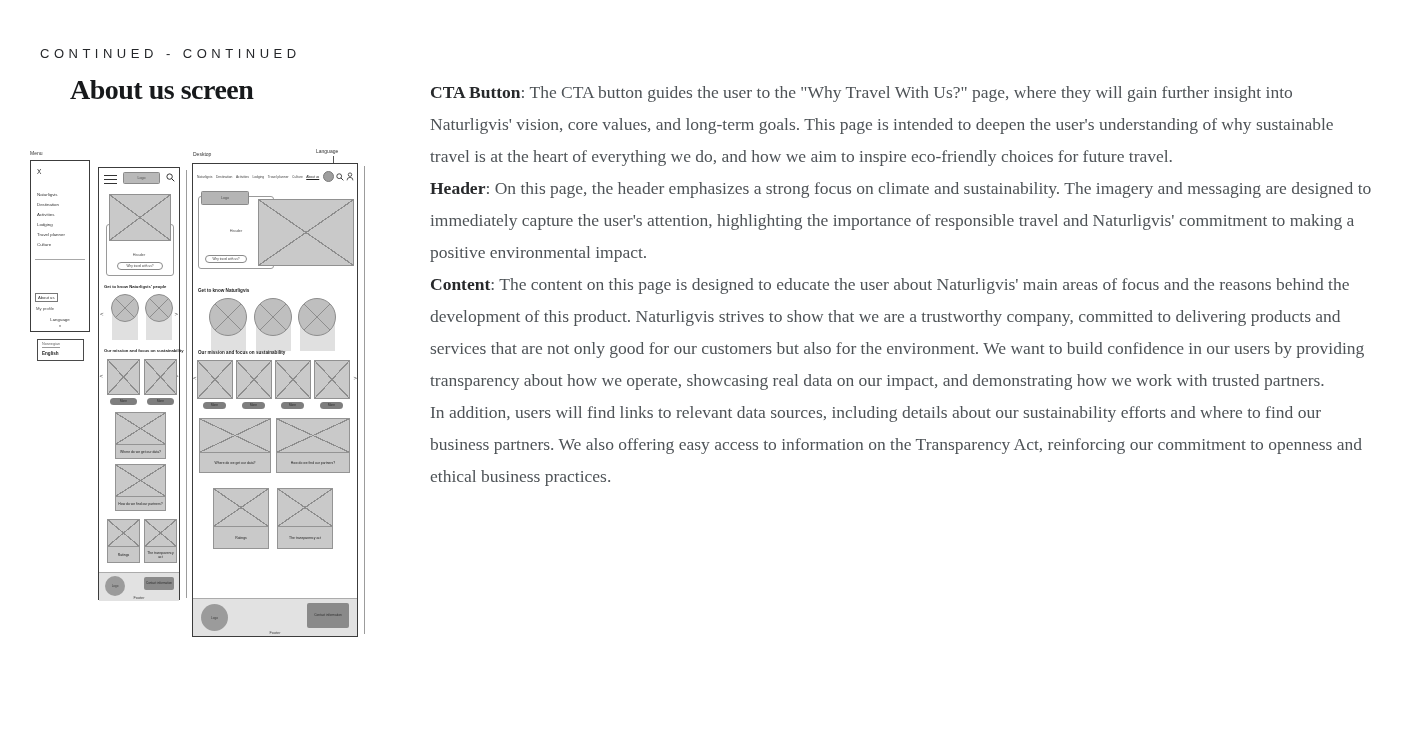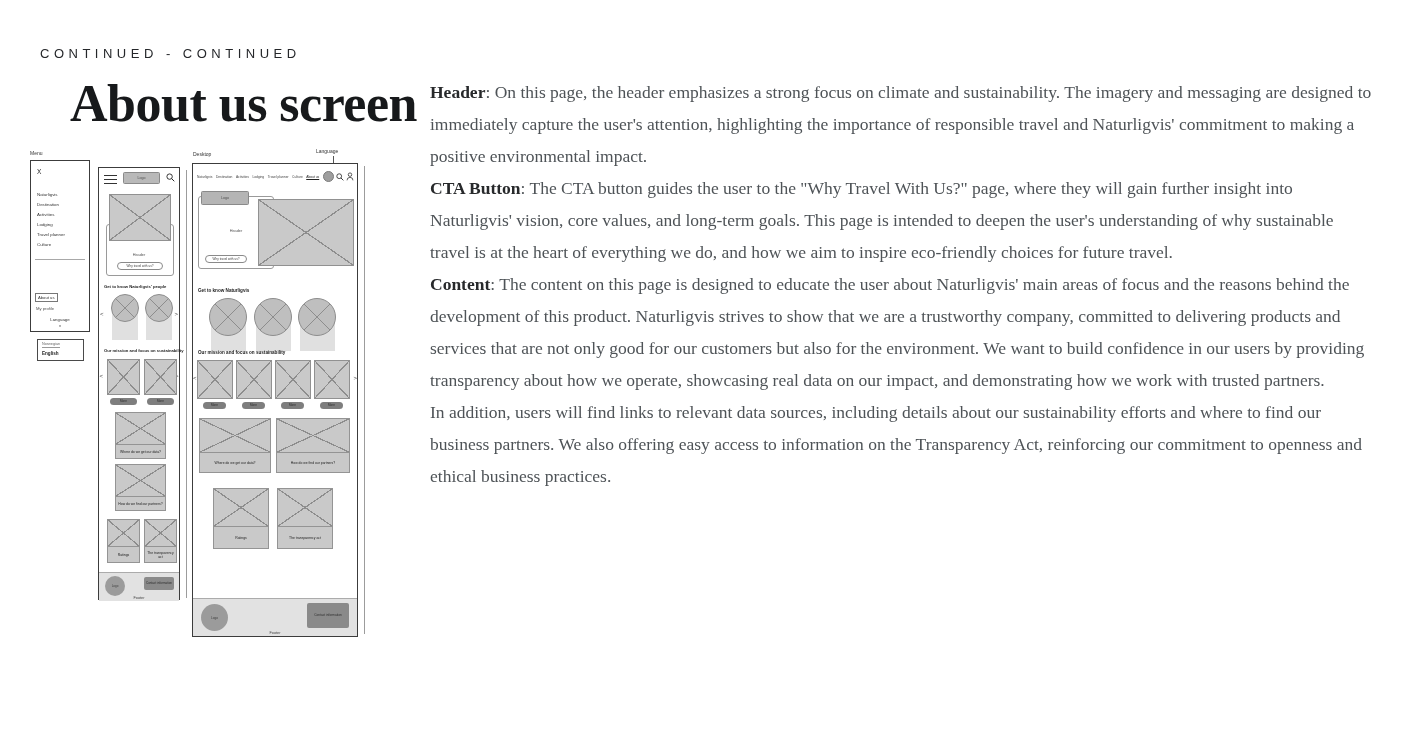--- a/index.html
+++ b/index.html
@@ -9,21 +9,21 @@
     font-family:"Liberation Sans", sans-serif; overflow:hidden;
   }
   
   .eyebrow{
     position:absolute; left:40px; top:46px;
     font-size:13px; letter-spacing:4.5px; color:#25272a; font-weight:500;
   }
   .title{
     position:absolute; left:70px; top:74px;
     font-family:"Liberation Serif","DejaVu Serif",serif;
-    font-size:52px; font-weight:700; color:#17191b; letter-spacing:-0.5px;
+    font-size:28px; font-weight:700; color:#17191b; letter-spacing:-0.5px;
   }
   
   .desc{
     position:absolute; left:430px; top:76px; width:945px;
     font-family:"Liberation Serif","DejaVu Serif",serif;
     font-size:17.5px; line-height:32px; color:#4e5357;
   }
   .desc p{ margin:0; }
   .desc b{ color:#27292b; font-weight:700; }
   
@@ -256,19 +256,19 @@
 
     <div class="footerbar" style="top:434px; height:38px;">
       <div class="logo-circle" style="left:8px; top:5px; width:27px; height:27px; font-size:3.2px;">Logo</div>
       <div class="footer-btn" style="right:8px; top:4px; width:42px; height:25px; font-size:3.2px;">Contact information</div>
       <div class="footer-word">Footer</div>
     </div>
   </div>
   <div class="scrollline" style="left:364px; top:166px; height:468px;"></div>
 
   <div class="desc">
+    <p><b>CTA Button</b><span>: The CTA button guides the user to the "Why Travel With Us?" page, where they will gain further insight into Naturligvis' vision, core values, and long-term goals. This page is intended to deepen the user's understanding of why sustainable travel is at the heart of everything we do, and how we aim to inspire eco-friendly choices for future travel.</span></p>
     <p><b>Header</b><span>: On this page, the header emphasizes a strong focus on climate and sustainability. The imagery and messaging are designed to immediately capture the user's attention, highlighting the importance of responsible travel and Naturligvis' commitment to making a positive environmental impact.</span></p>
-    <p><b>CTA Button</b><span>: The CTA button guides the user to the "Why Travel With Us?" page, where they will gain further insight into Naturligvis' vision, core values, and long-term goals. This page is intended to deepen the user's understanding of why sustainable travel is at the heart of everything we do, and how we aim to inspire eco-friendly choices for future travel.</span></p>
     <p><b>Content</b><span>: The content on this page is designed to educate the user about Naturligvis' main areas of focus and the reasons behind the development of this product. Naturligvis strives to show that we are a trustworthy company, committed to delivering products and services that are not only good for our customers but also for the environment. We want to build confidence in our users by providing transparency about how we operate, showcasing real data on our impact, and demonstrating how we work with trusted partners.</span></p>
     <p><b></b><span>In addition, users will find links to relevant data sources, including details about our sustainability efforts and where to find our business partners. We also offering easy access to information on the Transparency Act, reinforcing our commitment to openness and ethical business practices.</span></p>
   </div>
 
 </div>
 
 </body></html>

